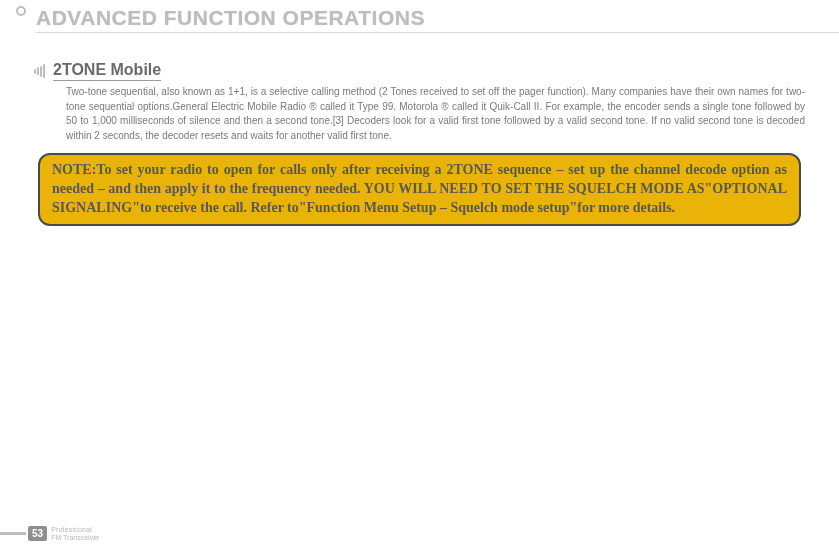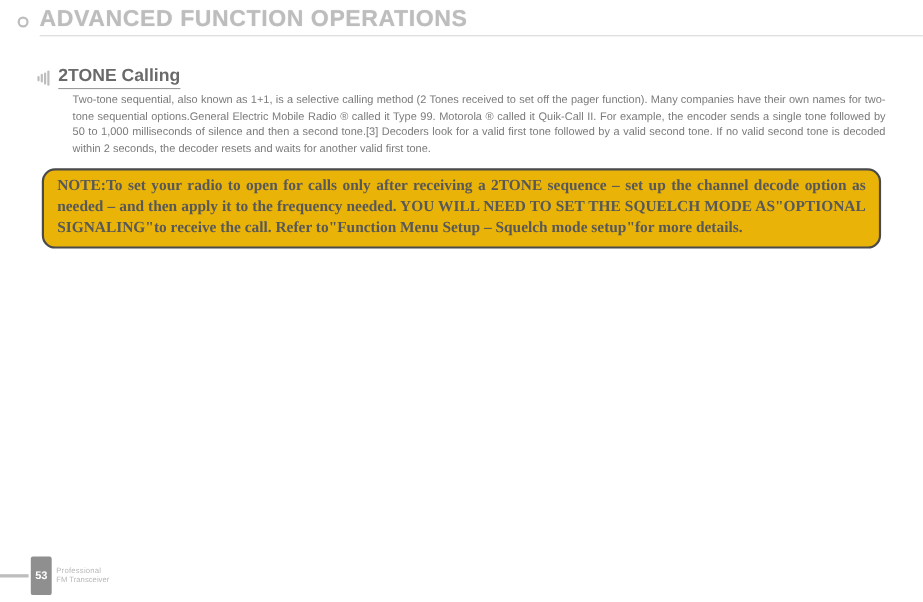--- a/index.html
+++ b/index.html
@@ -8,21 +8,21 @@
     width: 839px;
     height: 547px;
     background: #ffffff;
     font-family: Arial, Helvetica, sans-serif;
     color: #6d6d6d;
     position: relative;
     overflow: hidden;
   }
   .page-title-row {
     display: flex;
-    align-items: center;
+    align-items: flex-start;
     padding: 6px 0 0 16px;
   }
   .title-bullet {
     width: 10px;
     height: 10px;
     border: 2px solid #bdbdbd;
     border-radius: 50%;
     margin-right: 10px;
     flex: 0 0 auto;
   }
@@ -96,21 +96,21 @@
   .footer-bar {
     height: 3px;
     width: 26px;
     background: #bdbdbd;
   }
   .footer-page {
     background: #8f8f8f;
     color: #ffffff;
     font-size: 10px;
     font-weight: bold;
-    padding: 12px 4px;
+    padding: 2px 4px;
     border-radius: 2px;
     margin-left: 2px;
   }
   .footer-text {
     margin-left: 4px;
     font-size: 7px;
     line-height: 1.05;
     color: #b8b8b8;
   }
   .footer-text .l1 { letter-spacing: 0.2px; }
@@ -124,21 +124,21 @@
 </div>
 
 <div class="section">
   <div class="section-header">
     <div class="wave-icon">
       <span class="s4"></span>
         <span class="s3"></span>
         <span class="s2"></span>
         <span class="s1"></span>
     </div>
-    <div class="section-title">2TONE Calling</div>
+    <div class="section-title">2TONE Mobile</div>
   </div>
   <div class="body-text">Two-tone sequential, also known as 1+1, is a selective calling method (2 Tones received to set off the pager function). Many companies have their own names for two-tone sequential options.General Electric Mobile Radio ® called it Type 99. Motorola ® called it Quik-Call II. For example, the encoder sends a single tone followed by 50 to 1,000 milliseconds of silence and then a second tone.[3] Decoders look for a valid first tone followed by a valid second tone.  If no valid second tone is decoded within 2 seconds, the decoder resets and waits for another valid first tone.</div>
 
   <div class="note-box">NOTE:To set your radio to open for calls only after receiving a 2TONE sequence – set up the channel decode option as needed – and then apply it to the frequency needed. YOU WILL NEED TO SET THE SQUELCH MODE AS"OPTIONAL SIGNALING"to receive the call. Refer to"Function Menu Setup – Squelch mode setup"for more details.</div>
 </div>
 
 <div class="footer">
   <div class="footer-bar"></div>
   <div class="footer-page">53</div>
   <div class="footer-text">

